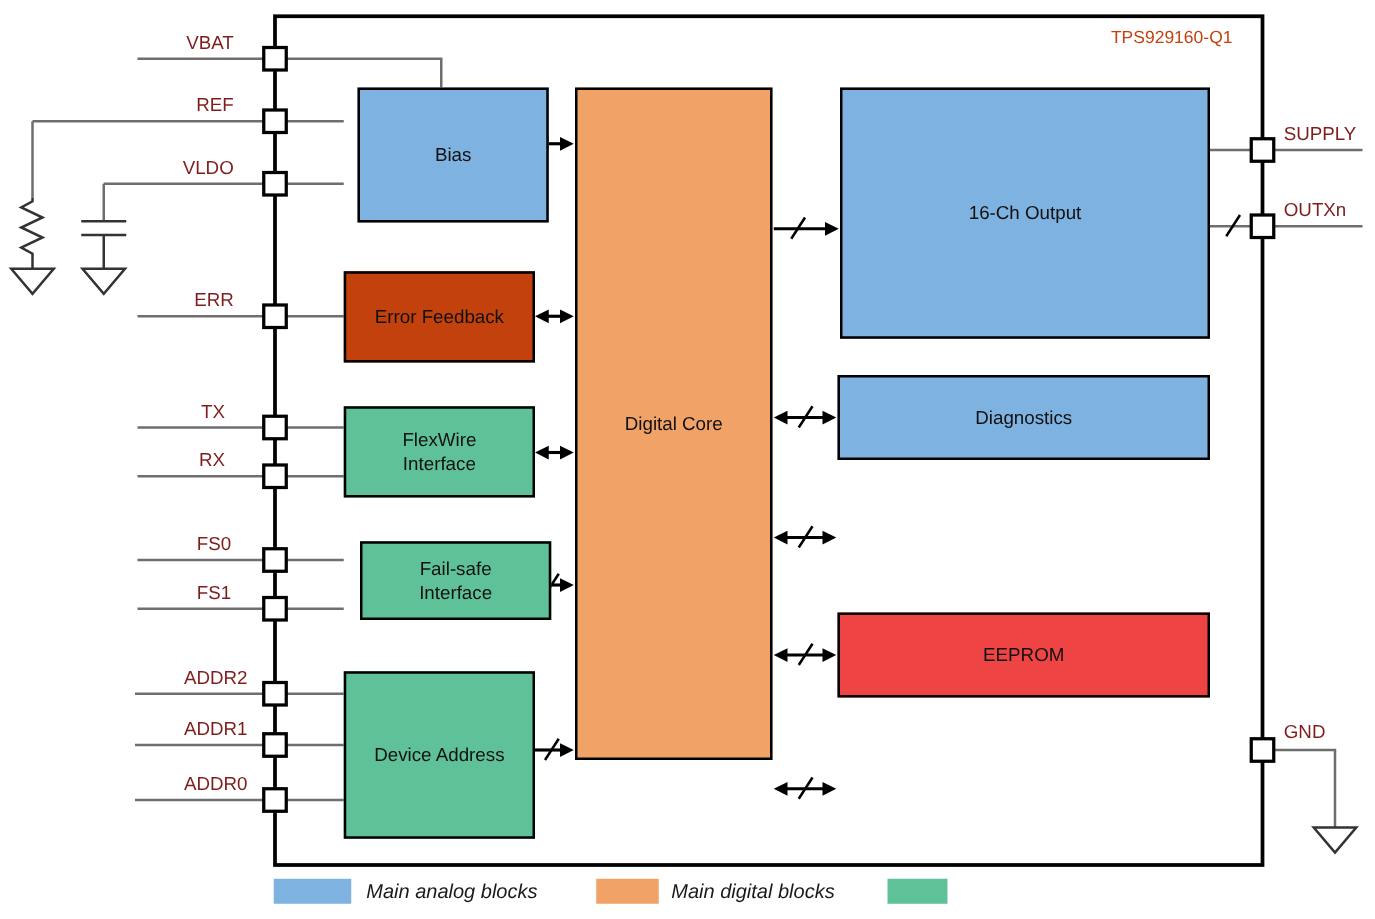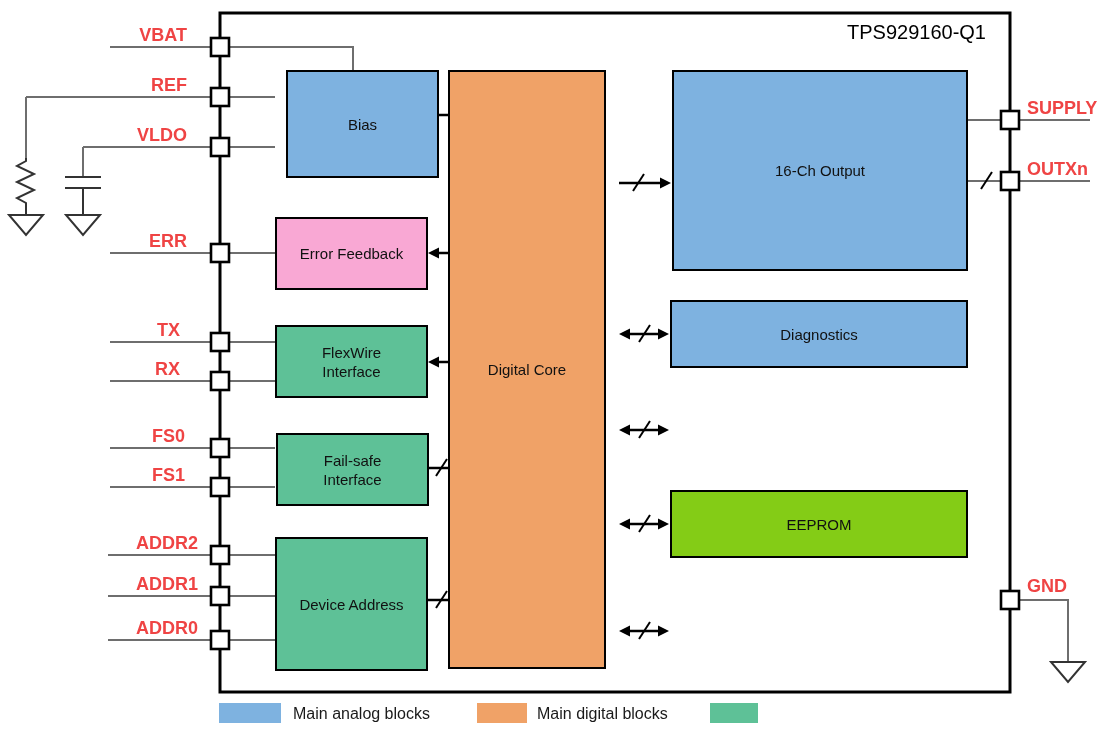--- a/index.html
+++ b/index.html
@@ -8,32 +8,31 @@
     font-family:"Liberation Sans", sans-serif; color:#1a1a1a; overflow:hidden;
   }
   #stage svg { position:absolute; left:0; top:0; z-index:1; }
   .block {
     position:absolute; z-index:2; box-sizing:border-box;
     border:2px solid #000; display:flex; align-items:center; justify-content:center;
     text-align:center; font-size:15px; line-height:19px; color:#111;
   }
   .block span { white-space:pre-line; }
   .pin-label {
-    position:absolute; z-index:3; font-size:18px; line-height:18px; color:#ef4444;
+    position:absolute; z-index:3; font-size:15px; line-height:18px; color:#7f1d1d;
     white-space:nowrap;
-    font-weight:bold;
   }
   .pin-label.left { width:92px; text-align:right; }
   .pin-label.right { text-align:left; }
   .chip-title {
     position:absolute; z-index:3; left:790px; top:21px; width:196px;
-    text-align:right; font-size:20px; color:#000000;
+    text-align:right; font-size:14px; color:#c2410c;
   }
   .legend-swatch { position:absolute; z-index:2; height:20px; top:703px; }
-  .legend-label { position:absolute; z-index:3; top:704px; font-size:16px; line-height:19px; color:#1a1a1a; }
+  .legend-label { position:absolute; z-index:3; top:704px; font-size:16px; line-height:19px; color:#1a1a1a;font-style:italic; }
 </style>
 </head>
 <body>
 
 <div id="stage">
 
   <svg width="1100" height="735" viewBox="0 0 1100 735">
 
     <rect x="220" y="13" width="790" height="679" fill="#ffffff" stroke="#000" stroke-width="3"></rect>
 
@@ -149,44 +148,44 @@
       <rect x="1001" y="172" width="18" height="18"></rect>
       <rect x="1001" y="591" width="18" height="18"></rect>
     </g>
   </svg>
 
   <div class="chip-title">TPS929160-Q1</div>
 
   <div class="block" style="left: 286px; top: 70px; width: 153px; height: 108px; background: rgb(126, 178, 224);">
     <span>Bias</span>
   </div>
-  <div class="block" style="left: 275px; top: 217px; width: 153px; height: 73px; background: #f9a8d4;">
+  <div class="block" style="left: 275px; top: 217px; width: 153px; height: 73px; background: #c2410c;">
     <span>Error Feedback</span>
   </div>
   <div class="block" style="left: 275px; top: 325px; width: 153px; height: 73px; background: rgb(94, 193, 151);">
     <span>FlexWire
 Interface</span>
   </div>
-  <div class="block" style="left: 276px; top: 433px; width: 153px; height: 73px; background: rgb(94, 193, 151);">
+  <div class="block" style="left: 288px; top: 433px; width: 153px; height: 63px; background: rgb(94, 193, 151);">
     <span>Fail-safe
 Interface</span>
   </div>
   <div class="block" style="left: 275px; top: 537px; width: 153px; height: 134px; background: rgb(94, 193, 151);">
     <span>Device Address</span>
   </div>
-  <div class="block" style="left: 448px; top: 70px; width: 158px; height: 599px; background: rgb(240, 162, 103);">
+  <div class="block" style="left: 460px; top: 70px; width: 158px; height: 538px; background: rgb(240, 162, 103);">
     <span>Digital Core</span>
   </div>
   <div class="block" style="left: 672px; top: 70px; width: 296px; height: 201px; background: rgb(126, 178, 224);">
     <span>16-Ch Output</span>
   </div>
   <div class="block" style="left: 670px; top: 300px; width: 298px; height: 68px; background: rgb(126, 178, 224);">
     <span>Diagnostics</span>
   </div>
-  <div class="block" style="left: 670px; top: 490px; width: 298px; height: 68px; background: #84cc16;">
+  <div class="block" style="left: 670px; top: 490px; width: 298px; height: 68px; background: #ef4444;">
     <span>EEPROM</span>
   </div>
 
   <div class="pin-label left" style="left:95px;top:26px;">VBAT</div>
   <div class="pin-label left" style="left:95px;top:76px;">REF</div>
   <div class="pin-label left" style="left:95px;top:126px;">VLDO</div>
   <div class="pin-label left" style="left:95px;top:232px;">ERR</div>
   <div class="pin-label left" style="left:88px;top:321px;">TX</div>
   <div class="pin-label left" style="left:88px;top:360px;">RX</div>
   <div class="pin-label left" style="left:93px;top:427px;">FS0</div>

